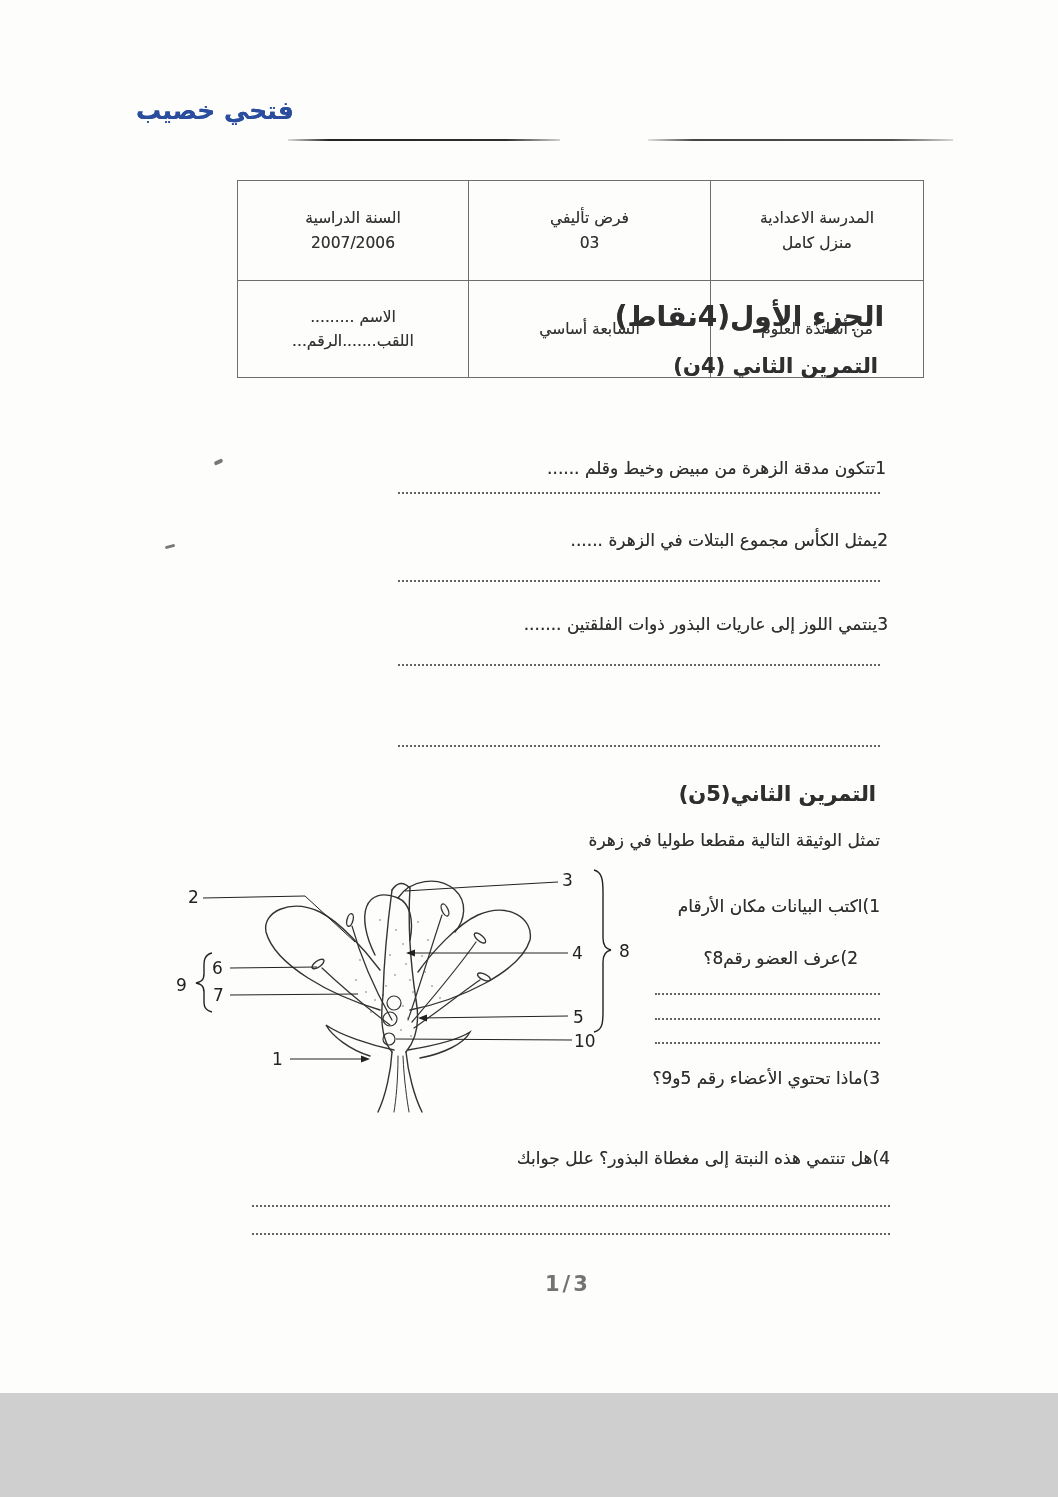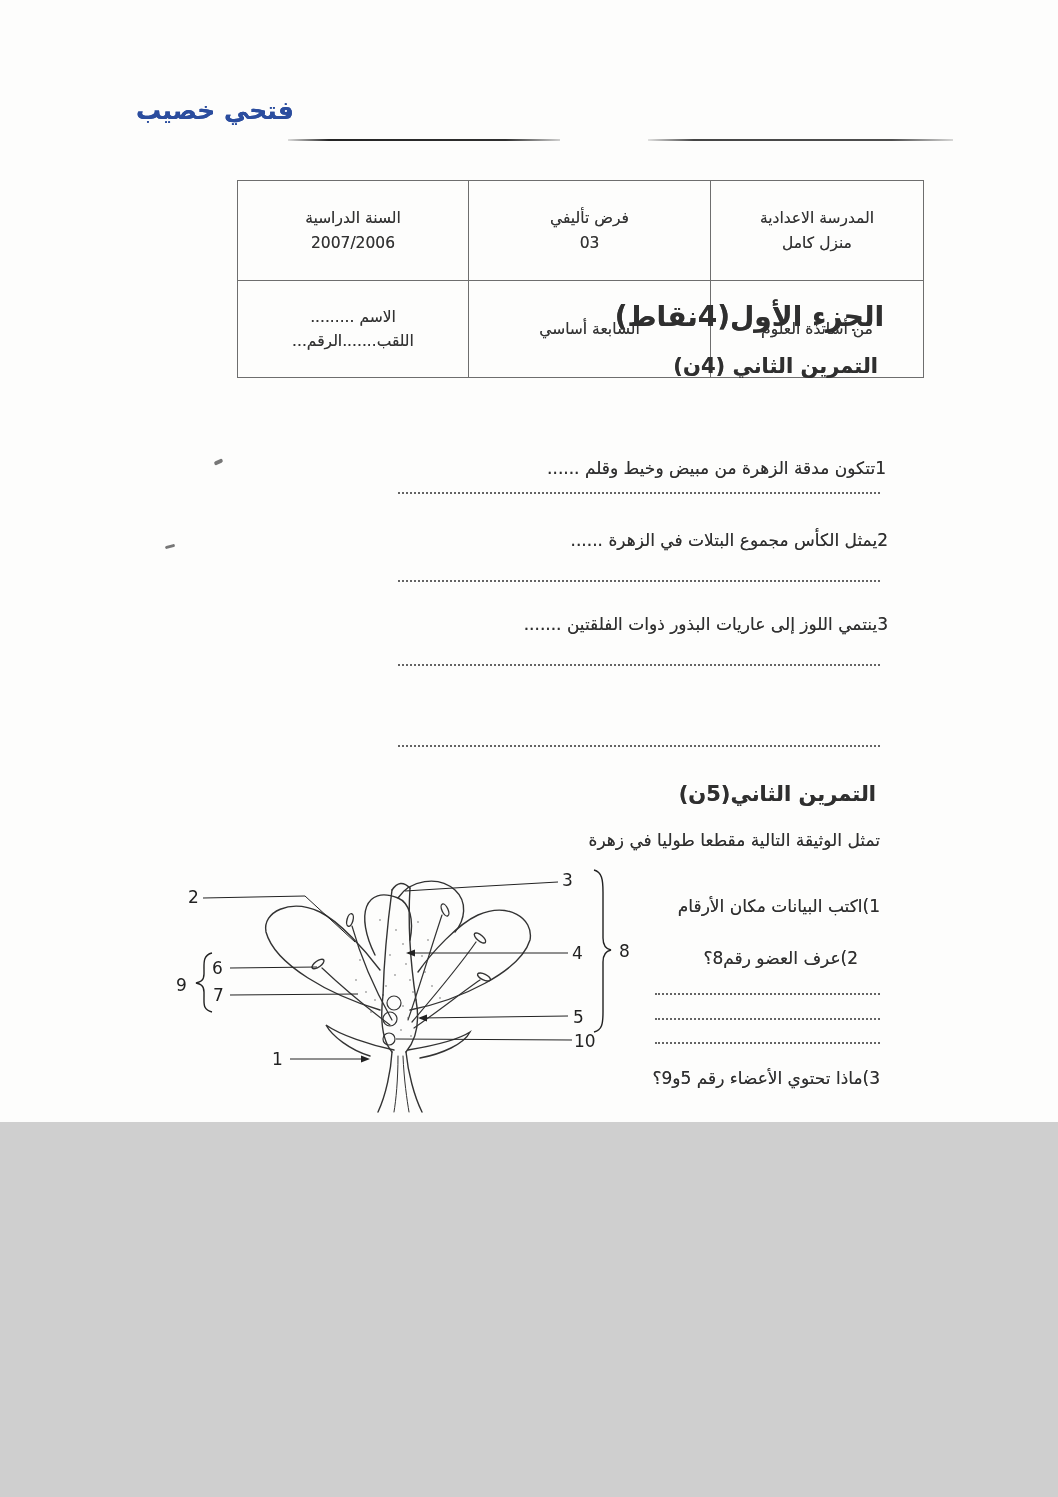--- a/index.html
+++ b/index.html
@@ -1,18 +1,18 @@
 <!DOCTYPE html>
 <html lang="ar"><head>
 <meta charset="utf-8">
 <style>
   html,body{margin:0;padding:0;background:#cfcfcf;}
   .page{
     position:relative;
-    width:1058px;height:1122px;
+    width:1058px;height:1393px;
     background:#fdfdfc;
     margin:0 auto;
     overflow:hidden;
     font-family:"DejaVu Sans",sans-serif;
   }
   .abs{position:absolute;}
   .ar{
     direction:rtl;
     color:#2f2f2f;
     text-shadow:0 0 0.6px rgba(70,70,70,.75);
@@ -210,20 +210,21 @@
   </svg>
 
   <div class="abs ar t-body" style="right:178px;top:896px;">1)اكتب البيانات مكان الأرقام</div>
   <div class="abs ar t-body" style="right:200px;top:948px;">2)عرف العضو رقم8؟</div>
 
   <div class="abs dotted" style="left:655px;top:993px;width:225px;"></div>
   <div class="abs dotted" style="left:655px;top:1018px;width:225px;"></div>
   <div class="abs dotted" style="left:655px;top:1042px;width:225px;"></div>
 
   <div class="abs ar t-body" style="right:178px;top:1068px;">3)ماذا تحتوي الأعضاء رقم 5و9؟</div>
+  <div class="abs ar t-body" style="right:168px;top:1148px;">4)هل تنتمي هذه النبتة إلى مغطاة البذور؟ علل جوابك</div>
 
   <div class="abs dotted" style="left:252px;top:1205px;width:638px;"></div>
   <div class="abs dotted" style="left:252px;top:1233px;width:638px;"></div>
 
   <div class="abs pagenum" style="left:545px;top:1272px;">1/3</div>
 
   <div class="abs artifact" style="left:214px;top:460px;width:9px;height:4px;transform:rotate(-25deg);"></div>
   <div class="abs artifact" style="left:165px;top:545px;width:10px;height:3px;transform:rotate(-15deg);"></div>
   <div class="abs artifact" style="left:118px;top:1412px;width:4px;height:3px;opacity:.6;"></div>
 

